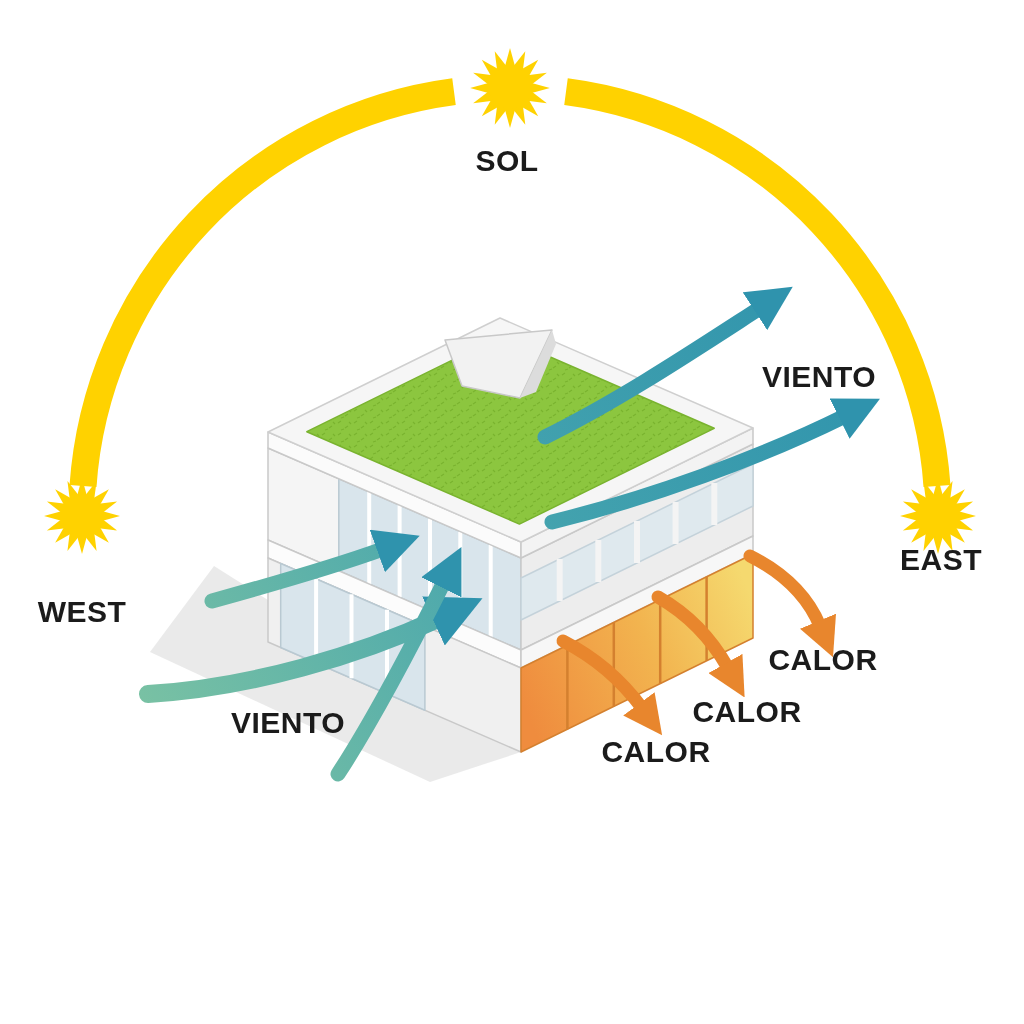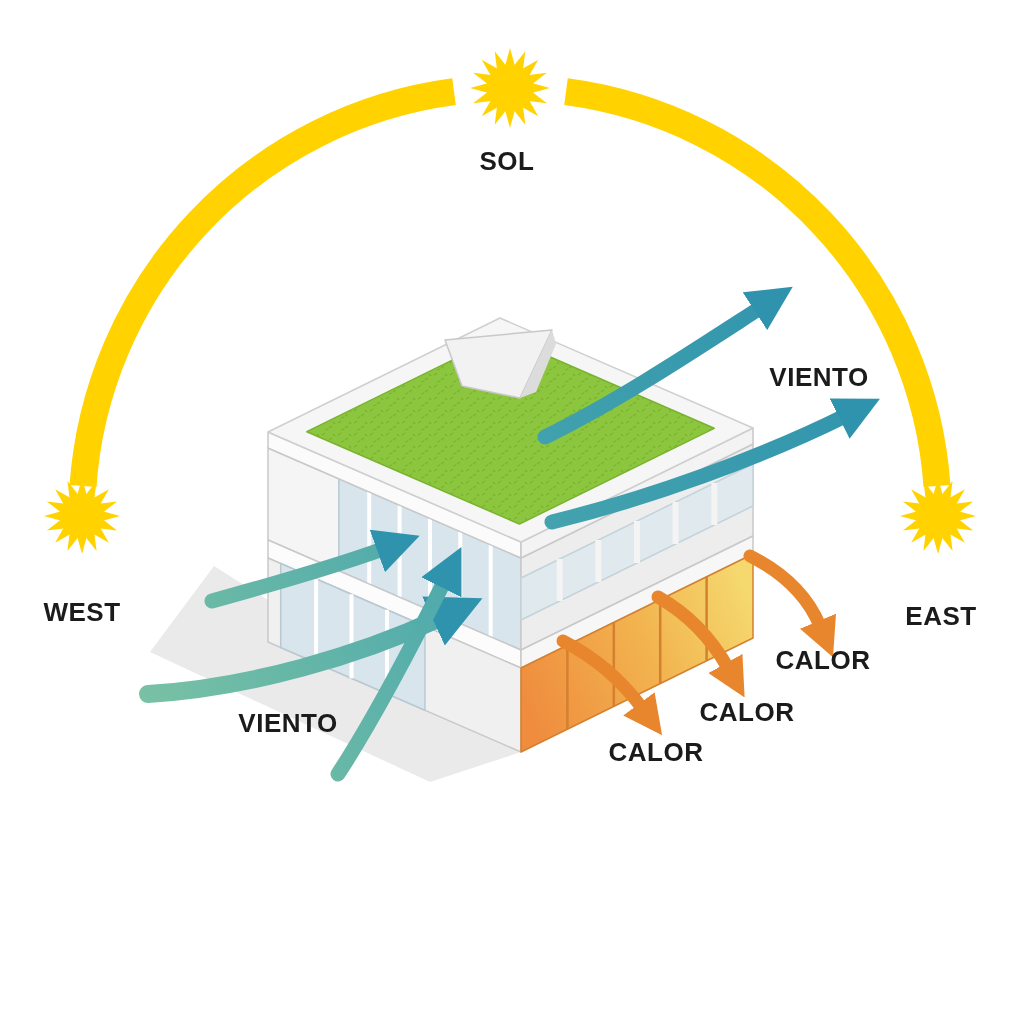--- a/index.html
+++ b/index.html
@@ -3,21 +3,21 @@
 <meta charset="utf-8">
 <style>
   html,body{margin:0;padding:0;background:#ffffff;}
   #stage{
     position:relative;width:1024px;height:1024px;background:#ffffff;overflow:hidden;
     font-family:"Liberation Sans", sans-serif;
   }
   #scene{position:absolute;left:0;top:0;}
   .lbl{
     position:absolute;transform:translate(-50%,-50%);
-    font-weight:600;font-size:26px;letter-spacing:.5px;color:var(--text,#1b1b1b);
+    font-weight:600;font-size:30px;letter-spacing:.5px;color:var(--text,#1b1b1b);
     white-space:nowrap;user-select:none;
   }
 </style>
 </head>
 <body>
 
 <div id="stage">
 
   <svg id="scene" width="1024" height="1024" viewBox="0 0 1024 1024" xmlns="http://www.w3.org/2000/svg">
 
@@ -149,21 +149,21 @@
       <path stroke-width="13" d="M563,641 C600,660 625,685 642,708" marker-end="url(#headOrange)"></path>
       <path stroke-width="13" d="M658,597 C695,618 715,645 728,668" marker-end="url(#headOrange)"></path>
       <path stroke-width="13" d="M750,556 C790,576 810,602 820,626" marker-end="url(#headOrange)"></path>
     </g>
   </svg>
 
   <div class="lbl" style="left:507px;top:161px">SOL</div>
 
   <div class="lbl" style="left:82px;top:612px">WEST</div>
 
-  <div class="lbl" style="left:941px;top:616px">EAST</div>
+  <div class="lbl" style="left:941px;top:560px">EAST</div>
 
   <div class="lbl" style="left:819px;top:377px">VIENTO</div>
 
   <div class="lbl" style="left:288px;top:723px">VIENTO</div>
 
   <div class="lbl" style="left:823px;top:660px">CALOR</div>
 
   <div class="lbl" style="left:747px;top:712px">CALOR</div>
 
   <div class="lbl" style="left:656px;top:752px">CALOR</div>

